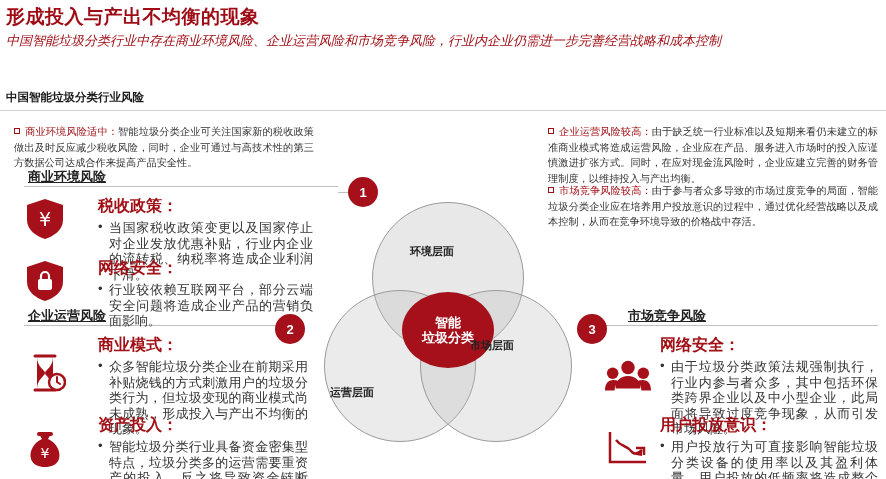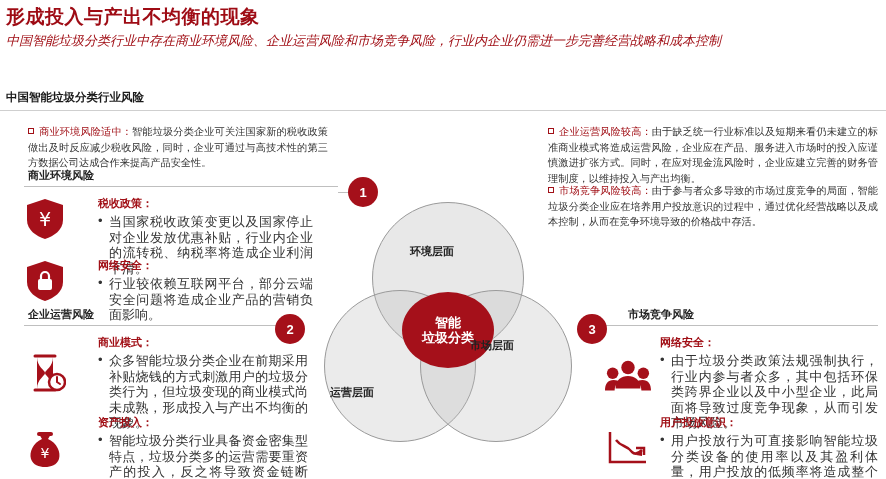--- a/index.html
+++ b/index.html
@@ -37,42 +37,42 @@
     font-size: 10.2px; line-height: 15.5px; color: #333;
     text-align: justify;
   }
   .callout .sq {
     display: inline-block; width: 6px; height: 6px;
     border: 1px solid #a11017; margin-right: 5px;
     vertical-align: 1px;
   }
   .callout .hl { color: #a11017; }
 
-  #callout-left  { left: 28px;  top: 124px; width: 300px; }
+  #callout-left  { left: 14px;  top: 124px; width: 300px; }
   #callout-r1    { left: 548px; top: 124px; width: 330px; }
   #callout-r2    { left: 548px; top: 183px; width: 330px; }
 
   
   .grouphead {
-    position: absolute; font-size: 11px; font-weight: bold; color: #222;
+    position: absolute; font-size: 13px; font-weight: bold; color: #222; text-decoration: underline;
   }
   .grouprule {
     position: absolute; height: 1px; background: #bfbfbf;
   }
   #gh-env  { left: 28px; top: 168px; }
   #gr-env  { left: 24px; top: 186px; width: 314px; }
   #gh-ops  { left: 28px; top: 307px; }
   #gr-ops  { left: 24px; top: 325px; width: 264px; }
   #gh-mkt  { left: 628px; top: 307px; }
   #gr-mkt  { left: 600px; top: 325px; width: 278px; }
 
   
   .detail { position: absolute; }
   .detail .dt {
-    font-size: 11px; font-weight: bold; color: #a11017; margin-bottom: 3px;
+    font-size: 16px; font-weight: bold; color: #a11017; margin-bottom: 3px;
   }
   .detail .dl {
     font-size: 13px; line-height: 15.5px; color: #333;
     padding-left: 11px; position: relative; text-align: justify;
   }
   .detail .dl::before {
     content: "•"; position: absolute; left: 0; top: -1px; color: #333;
   }
   #d-tax   { left: 98px; top: 196px; width: 215px; }
   #d-net   { left: 98px; top: 258px; width: 215px; }

